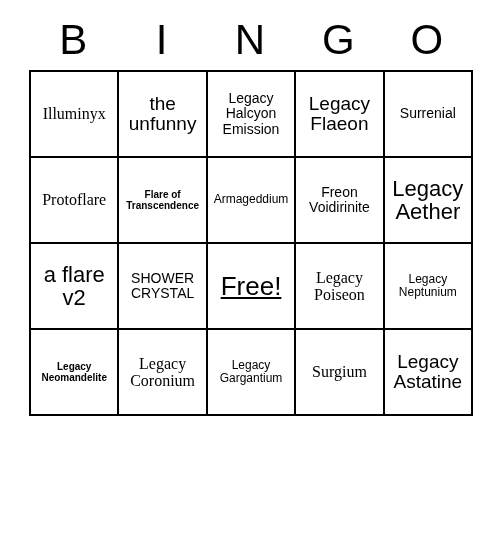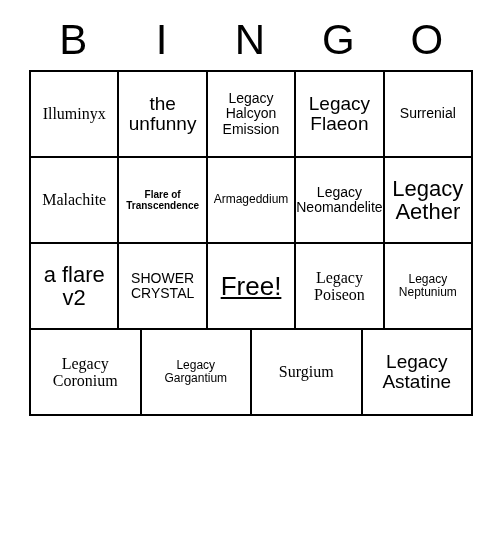--- a/index.html
+++ b/index.html
@@ -104,30 +104,30 @@
       <div class="cell">
           <span class="cell-text fs-xl">Legacy Flaeon</span>
         </div>
       <div class="cell">
           <span class="cell-text fs-md">Surrenial</span>
         </div>
     </div>
 
     <div class="grid-row">
       <div class="cell">
-          <span class="cell-text fs-lg">Malachite</span>
+          <span class="cell-text fs-lg">Protoflare</span>
         </div>
       <div class="cell">
           <span class="cell-text fs-xs">Flare of Transcendence</span>
         </div>
       <div class="cell">
           <span class="cell-text fs-sm">Armageddium</span>
         </div>
       <div class="cell">
-          <span class="cell-text fs-md">Legacy Neomandelite</span>
+          <span class="cell-text fs-md">Freon Voidirinite</span>
         </div>
       <div class="cell">
           <span class="cell-text fs-xxl">Legacy Aether</span>
         </div>
     </div>
 
     <div class="grid-row">
       <div class="cell">
           <span class="cell-text fs-xxl">a flare v2</span>
         </div>
@@ -140,20 +140,23 @@
       <div class="cell">
           <span class="cell-text fs-lg">Legacy Poiseon</span>
         </div>
       <div class="cell">
           <span class="cell-text fs-sm">Legacy Neptunium</span>
         </div>
     </div>
 
     <div class="grid-row">
       <div class="cell">
+          <span class="cell-text fs-xs">Legacy Neomandelite</span>
+        </div>
+      <div class="cell">
           <span class="cell-text fs-lg">Legacy Coronium</span>
         </div>
       <div class="cell">
           <span class="cell-text fs-sm">Legacy Gargantium</span>
         </div>
       <div class="cell">
           <span class="cell-text fs-lg">Surgium</span>
         </div>
       <div class="cell">
           <span class="cell-text fs-xl">Legacy Astatine</span>

